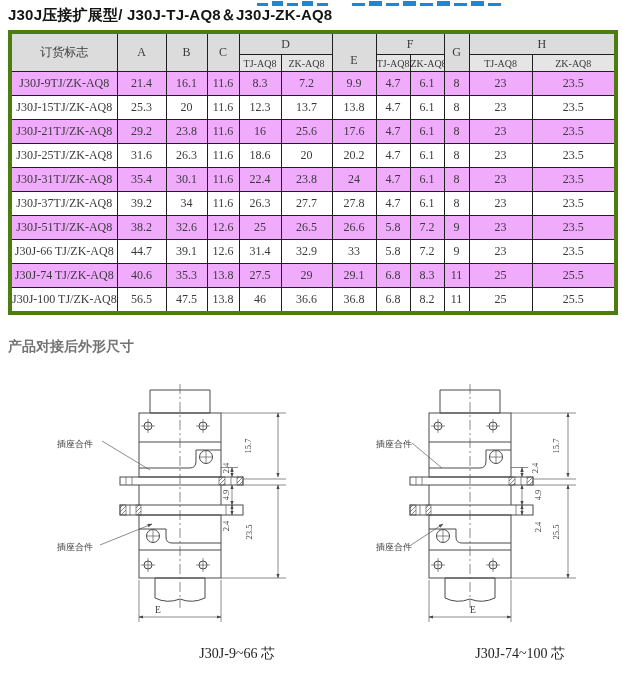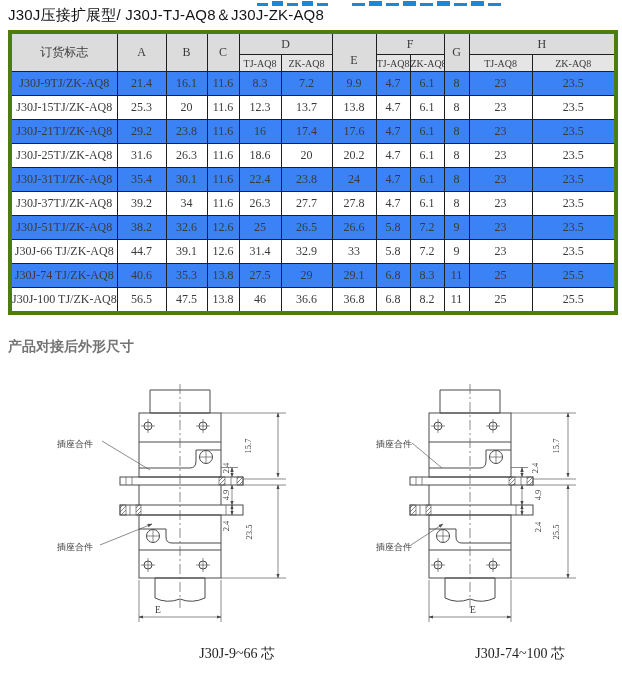--- a/index.html
+++ b/index.html
@@ -11,39 +11,39 @@
   
   .banner{position:absolute;top:0;left:257px;height:6px;display:flex;gap:4px;align-items:flex-end;overflow:hidden;}
   .banner i{display:block;width:11px;height:5px;background:#1b87d8;}
   .banner i:nth-child(odd){height:3px;}
   .banner i.sp{background:transparent;width:16px;}
   .banner i.w{width:13px;}
 
   .page-title{
     position:absolute;left:8px;top:6px;
     font-family:"Liberation Sans","DejaVu Sans",sans-serif;
-    font-weight:normal;font-size:15px;color:#141414;letter-spacing:0.2px;
+    font-weight:bold;font-size:15px;color:#141414;letter-spacing:0.2px;
   }
 
   table.spec{
     position:absolute;left:8px;top:30px;width:606px;
     border-collapse:collapse;table-layout:fixed;
     border:4px solid #4d7c0f;
   }
   table.spec th,table.spec td{
     border:1px solid #1f1f1f;text-align:center;vertical-align:middle;
     color:#3a3a3a;font-weight:normal;overflow:hidden;white-space:nowrap;
     padding:0;
   }
   table.spec thead tr.h1 th{background:#dcdcdc;height:20px;font-size:12px;}
   table.spec thead tr.h2 th{background:#e5e5e5;height:16px;font-size:10px;}
   table.spec thead th.span2{background:#dcdcdc;}
   table.spec thead th.vbottom{vertical-align:bottom;padding-bottom:3px;}
   table.spec tbody td{height:23px;font-size:12px;background:#ffffff;}
-  table.spec tbody tr.stripe td{background:#3b82f6;margin-left:46px;}
+  table.spec tbody tr.stripe td{background:#f0abfc;margin-left:46px;}
   table.spec tbody td.model{font-size:12px;}
 
   .section-title{
     position:absolute;left:8px;top:338px;
     font-family:"Liberation Sans","DejaVu Sans",sans-serif;
     font-weight:bold;font-size:14px;color:#737373;
   }
 
   svg.drawing{position:absolute;left:0;top:382px;width:622px;height:245px;}
   svg.drawing .ln{stroke:#4a4a4a;stroke-width:1;fill:none;}
@@ -147,21 +147,21 @@
         <td>8</td>
         <td>23</td>
         <td>23.5</td>
       </tr>
       <tr class="stripe">
         <td class="model">J30J-21TJ/ZK-AQ8</td>
         <td>29.2</td>
         <td>23.8</td>
         <td>11.6</td>
         <td>16</td>
-        <td>17.4</td>
+        <td>25.6</td>
         <td>17.6</td>
         <td>4.7</td>
         <td>6.1</td>
         <td>8</td>
         <td>23</td>
         <td>23.5</td>
       </tr>
       <tr>
         <td class="model">J30J-25TJ/ZK-AQ8</td>
         <td>31.6</td>

